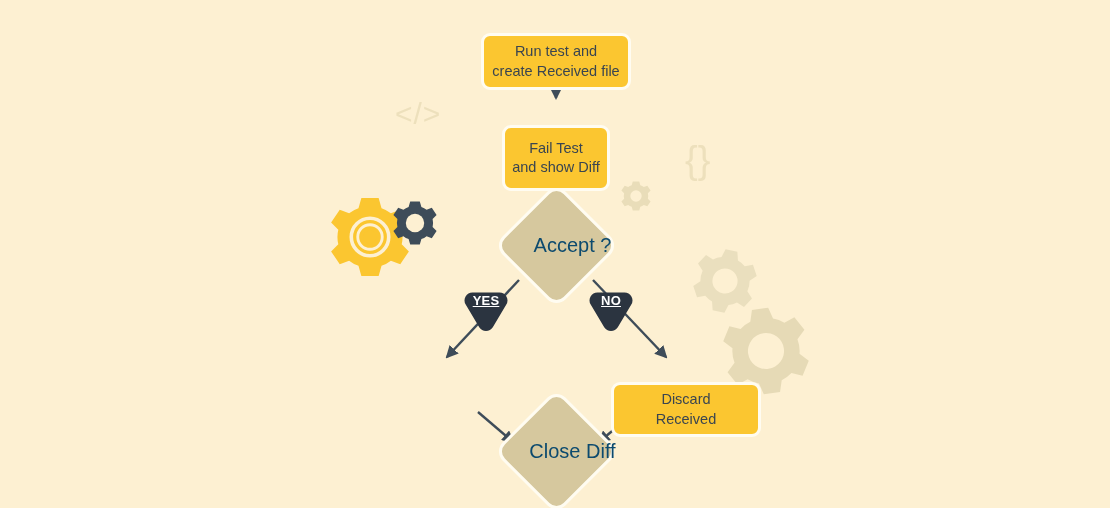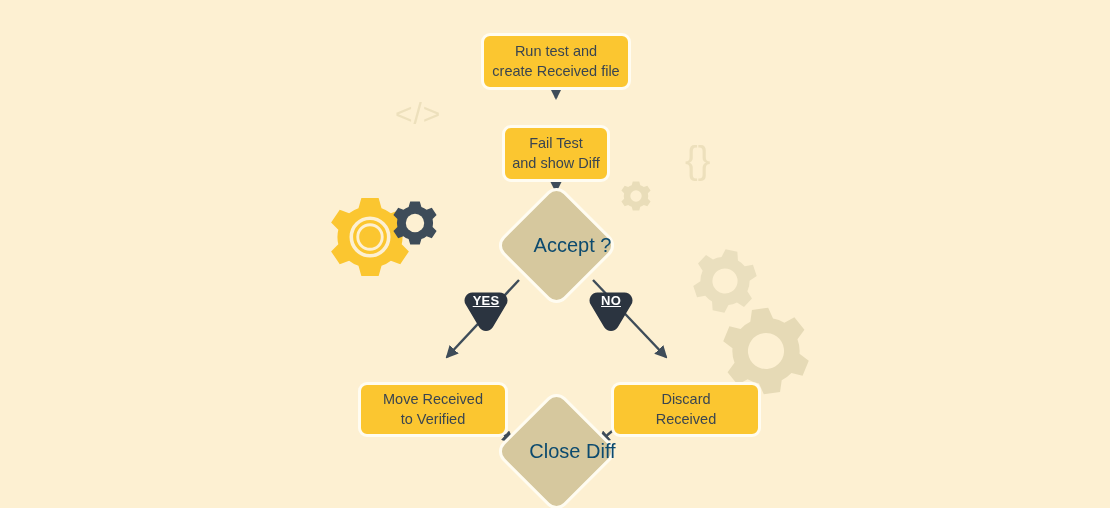--- a/index.html
+++ b/index.html
@@ -204,21 +204,21 @@
     <line x1="635" y1="412" x2="599" y2="442" stroke="#3E4C59" stroke-width="2.4" marker-end="url(#arrow)"></line>
   </svg>
 
   <div class="node proc" style="left:481px; top:9px; width:150px; height:57px;">
     <div>
       <div>Run test and</div>
       <div>create Received file</div>
     </div>
   </div>
 
-  <div class="node proc" style="left:502px; top:101px; width:108px; height:57px;">
+  <div class="node proc" style="left:502px; top:101px; width:108px; height:66px;">
     <div>
       <div>Fail Test</div>
       <div>and show Diff</div>
     </div>
   </div>
 
   <div class="diamond-wrap" style="left:512px; top:201px; width:89px; height:89px;">
     <div class="diamond-shape"></div>
     <div class="diamond-label">Accept ?</div>
   </div>
@@ -232,26 +232,20 @@
   </div>
 
   <div class="badge" style="left:588px; top:290px;">
     <svg width="46" height="44" viewBox="0 0 46 44">
       <path d="M 9.5,2.5 L 36.5,2.5 A 8,8 0 0,1 43.3,14.6
                L 29.8,37.2 A 8,8 0 0,1 16.2,37.2 L 2.7,14.6 A 8,8 0 0,1 9.5,2.5 Z" fill="#2B3440"></path>
     </svg>
     <div class="badge-text">NO</div>
   </div>
 
-  <div class="node proc" style="left:358px; top:358px; width:150px; height:55px;">
-    <div>
-      <div>Move Received</div>
-      <div>to Verified</div>
-    </div>
-  </div>
 
   <div class="node proc" style="left:611px; top:358px; width:150px; height:55px;">
     <div>
       <div>Discard</div>
       <div>Received</div>
     </div>
   </div>
 
   <div class="diamond-wrap" style="left:512px; top:407px; width:89px; height:89px;text-align:center;">
     <div class="diamond-shape"></div>

